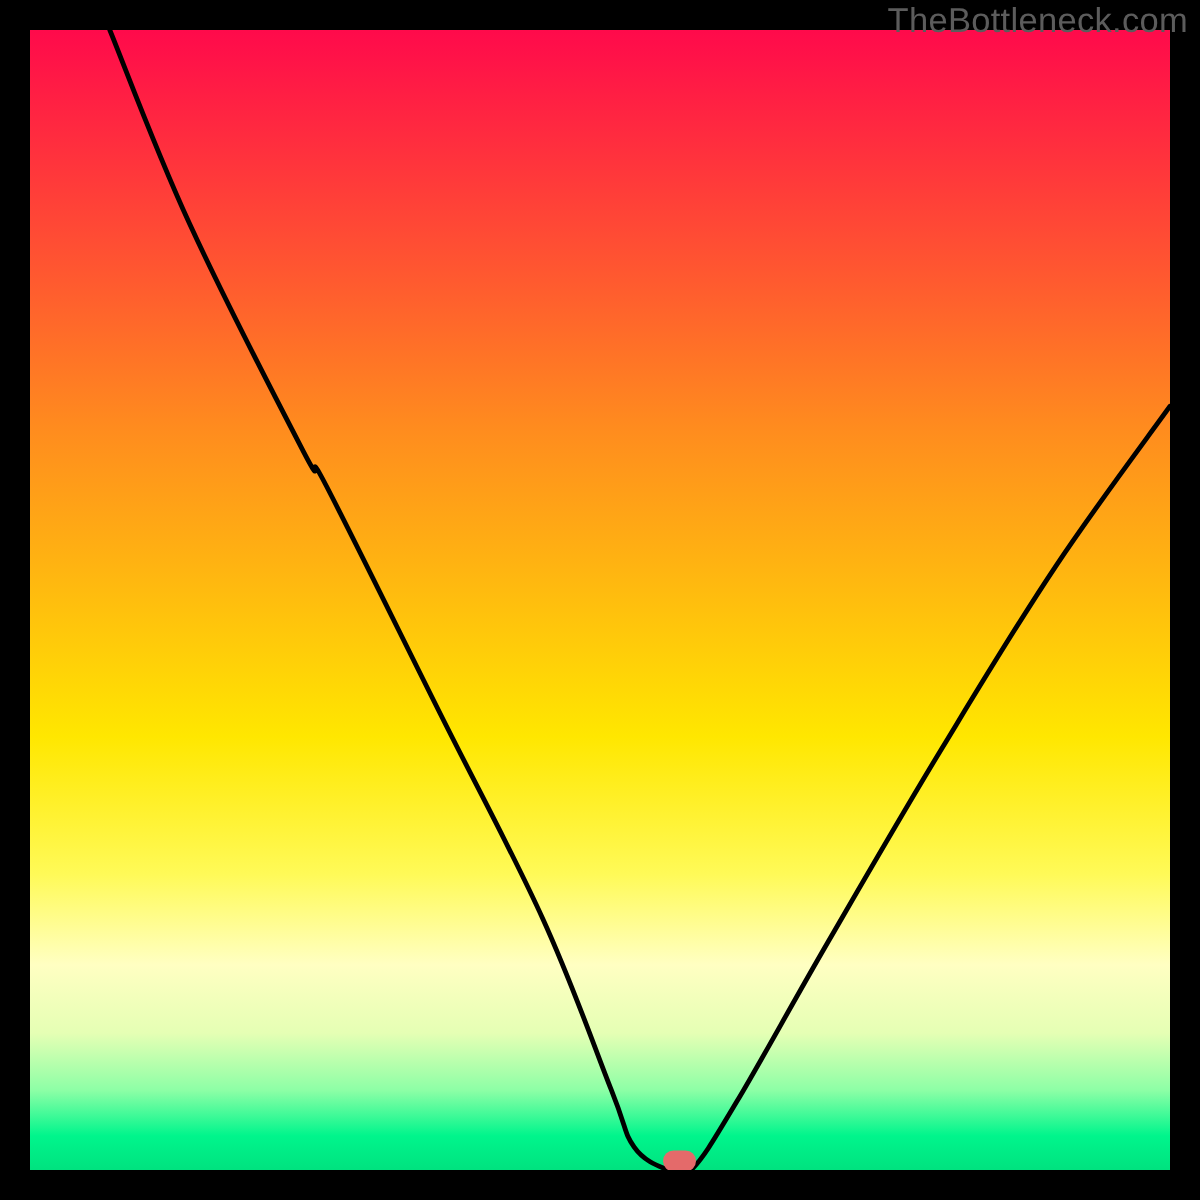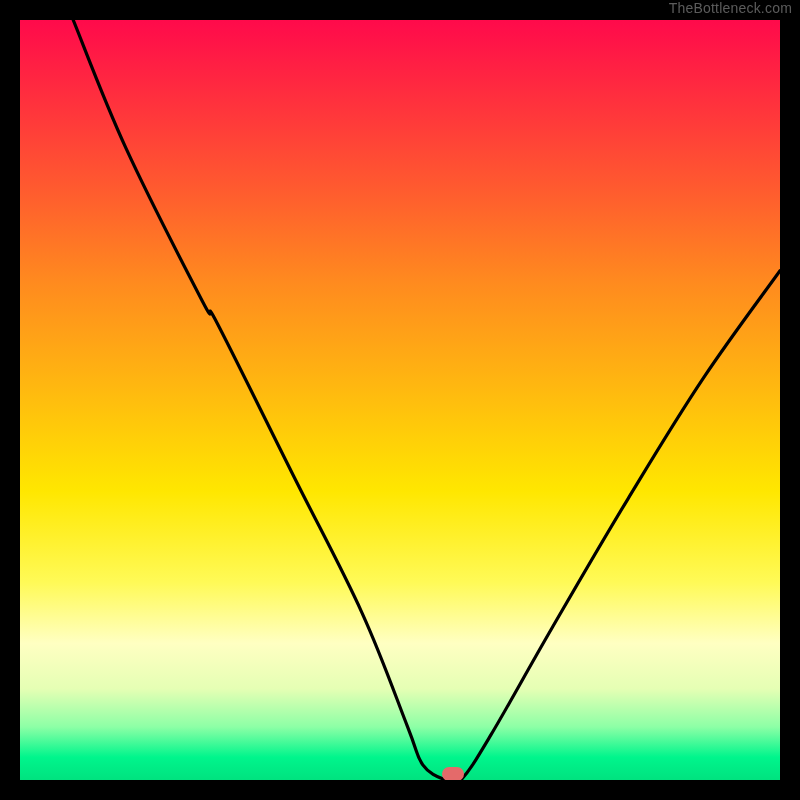--- a/index.html
+++ b/index.html
@@ -52,21 +52,21 @@
     height: 14px;
     border-radius: 8px;
     background: #e46a6a;
     transform: translate(-50%, -50%);
   }
   .watermark {
     position: absolute;
     top: 0;
     right: 8px;
     font-family: Arial, Helvetica, sans-serif;
-    font-size: 14px;
+    font-size: 23px;
     color: #5c5c5c;
     letter-spacing: 0.2px;
     user-select: none;
   }
 </style>
 </head>
 <body>
 
 <div class="frame">
   <div class="gradient"></div>

